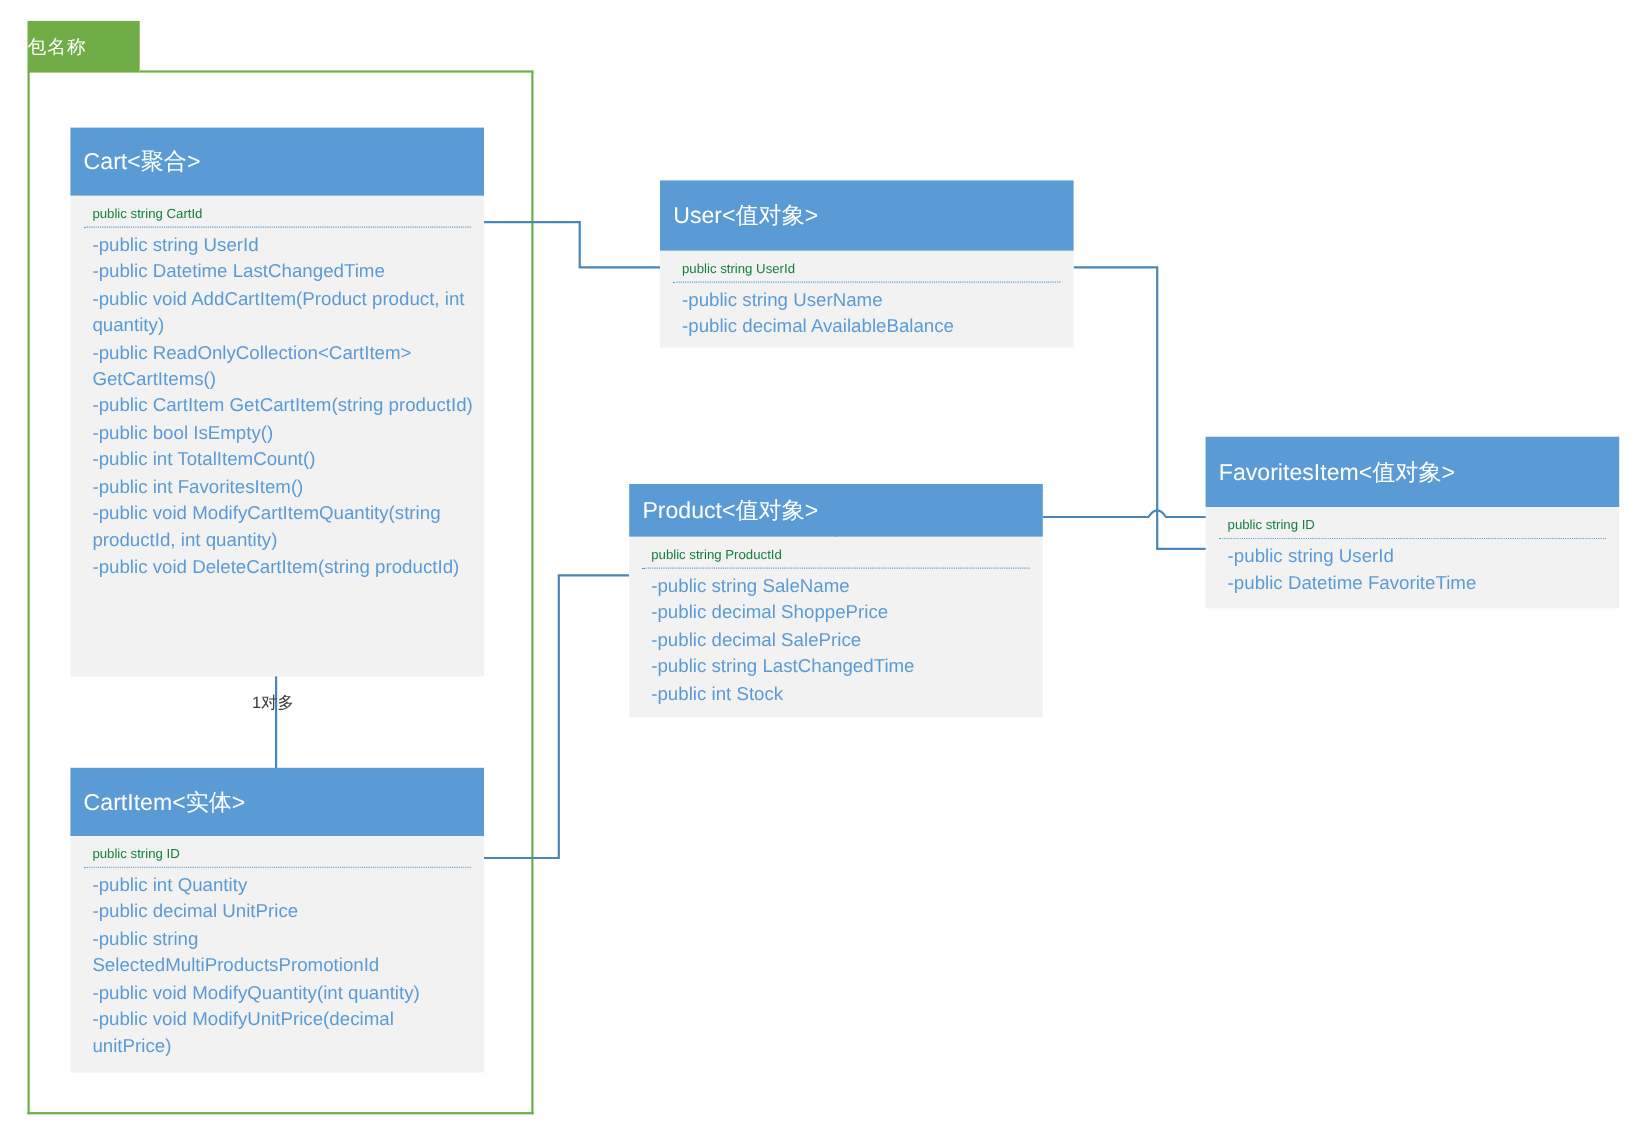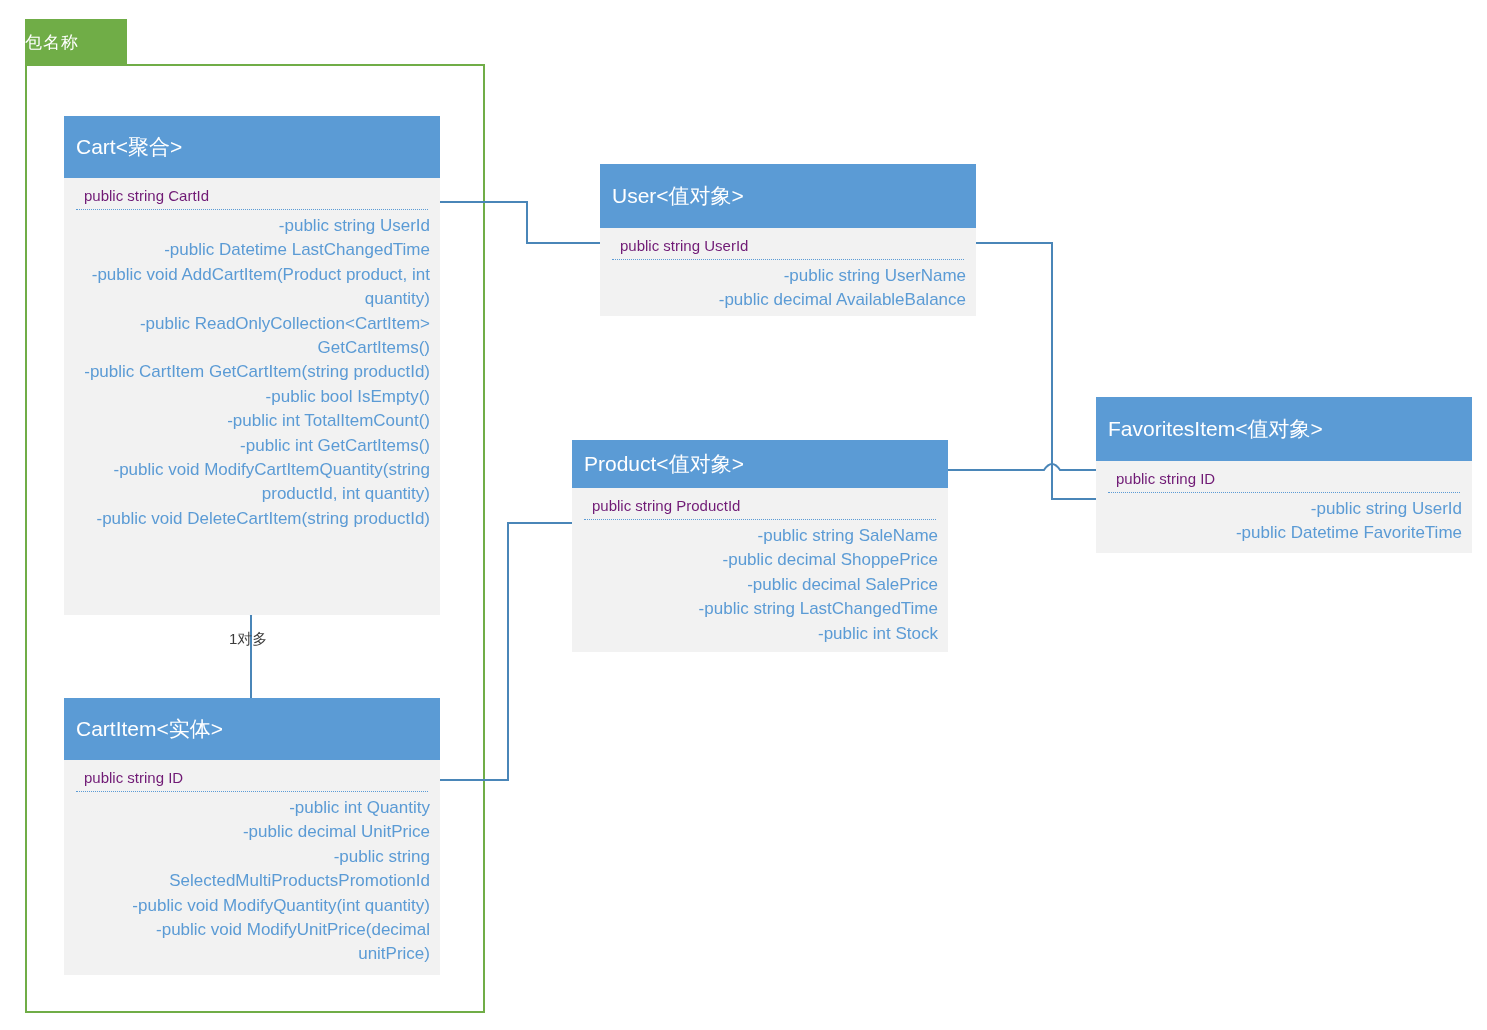--- a/index.html
+++ b/index.html
@@ -68,33 +68,32 @@
     box-sizing: border-box;
     font-size: 21px;
     white-space: nowrap;
   }
   .uml-body {
     background: #F2F2F2;
     box-sizing: border-box;
     padding: 6px 10px 10px 10px;
   }
   .uml-id {
-    color: #701a75;
-    font-size: 15px;
+    color: #15803d;
+    font-size: 12px;
     padding: 3px 0 5px 10px;
     white-space: nowrap;
   }
   .uml-sep {
     border-top: 1px dotted #5B9BD5;
     margin: 0 2px 4px 2px;
     height: 0;
   }
   .uml-members {
     padding-left: 10px;
-    text-align: right;
   }
   .uml-member {
     color: #5B9BD5;
     font-size: 17px;
     line-height: 24.4px;
   }
 
   
   #wires {
     position: absolute;
@@ -157,21 +156,21 @@
       <div class="uml-id">public string CartId</div>
       <div class="uml-sep"></div>
       <div class="uml-members">
         <div class="uml-member">-public string UserId</div>
         <div class="uml-member">-public Datetime LastChangedTime</div>
         <div class="uml-member">-public void AddCartItem(Product product, int quantity)</div>
         <div class="uml-member">-public ReadOnlyCollection&lt;CartItem&gt; GetCartItems()</div>
         <div class="uml-member">-public CartItem GetCartItem(string productId)</div>
         <div class="uml-member">-public bool IsEmpty()</div>
         <div class="uml-member">-public int TotalItemCount()</div>
-        <div class="uml-member">-public int GetCartItems()</div>
+        <div class="uml-member">-public int FavoritesItem()</div>
         <div class="uml-member">-public void ModifyCartItemQuantity(string productId, int quantity)</div>
         <div class="uml-member">-public void DeleteCartItem(string productId)</div>
       </div>
     </div>
   </div>
 
   <div class="uml-class" style="left:600px; top:164px; width:376px;">
     <div class="uml-header" style="height:64px;">
       <span>User&lt;值对象&gt;</span>
     </div>

